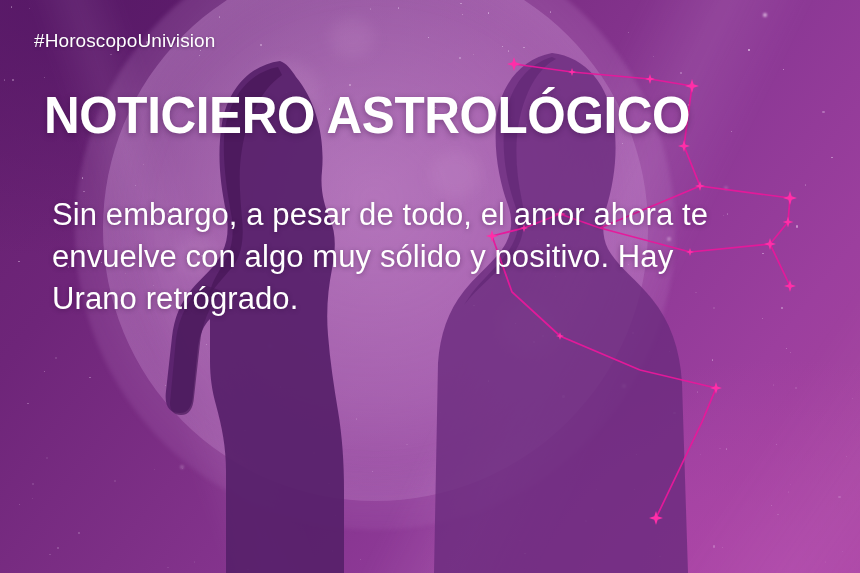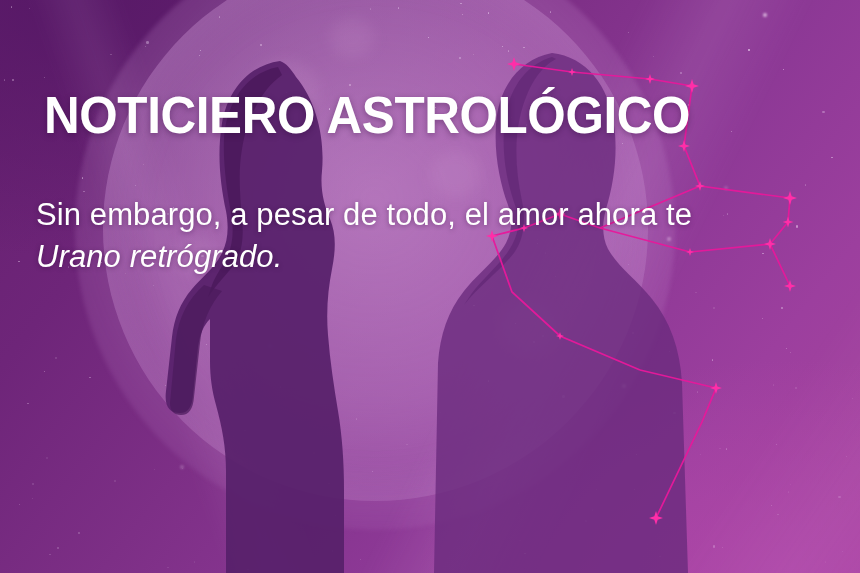--- a/index.html
+++ b/index.html
@@ -65,21 +65,21 @@
   }
   .headline{
     position:absolute;left:44px;top:86px;
     font-size:52px;line-height:58px;
     font-weight:900;color:#ffffff;
     letter-spacing:-.4px;
     transform:scaleX(.95);transform-origin:left center;
     text-shadow:0 2px 7px rgba(42,8,52,.36);
   }
   .body-copy{
-    position:absolute;left:36px;top:194px;
+    position:absolute;left:52px;top:194px;
     width:730px;
     font-size:31px;line-height:42px;
     font-weight:300;color:#ffffff;
     letter-spacing:.1px;
     text-shadow:0 1px 5px rgba(42,8,52,.40);
   }
 </style>
 </head>
 <body>
 
@@ -375,19 +375,21 @@
         </g>
       <g transform="translate(716,388)">
           <path d="M0,-6 L1.4,-1.4 L6,0 L1.4,1.4 L0,6 L-1.4,1.4 L-6,0 L-1.4,-1.4 Z"></path>
         </g>
       <g transform="translate(656,518)">
           <path d="M0,-7 L1.7,-1.7 L7,0 L1.7,1.7 L0,7 L-1.7,1.7 L-7,0 L-1.7,-1.7 Z"></path>
         </g>
     </g>
   </svg>
 
+  <div class="hashtag">#HoroscopoUnivision</div>
   <div class="headline">NOTICIERO ASTROLÓGICO</div>
   <div class="body-copy">
       <span style="display: block; white-space: nowrap;">Sin embargo, a pesar de todo, el amor ahora te</span>
-      <span style="display: block; white-space: nowrap; font-style: italic;">Urano retrógrado.</span>
+      <span style="display: block; white-space: nowrap;">envuelve con algo muy sólido y positivo. Hay</span>
+      <span style="display: block; white-space: nowrap;">Urano retrógrado.</span>
     </div>
 
 </div>
 
 </body></html>

